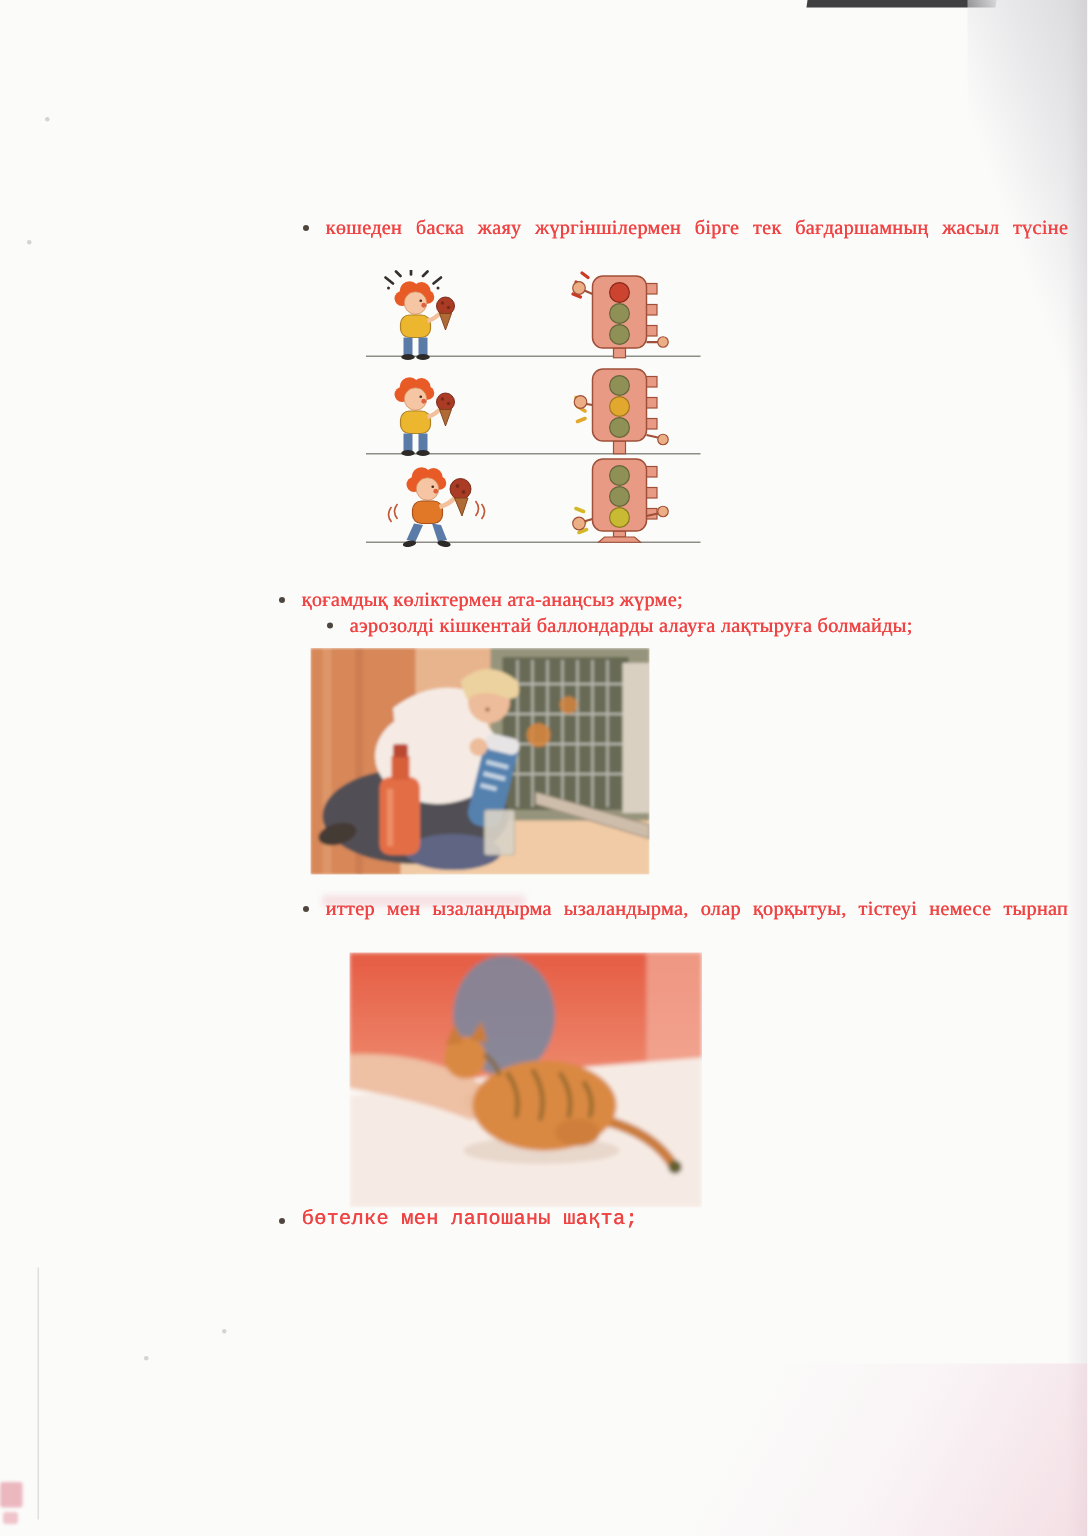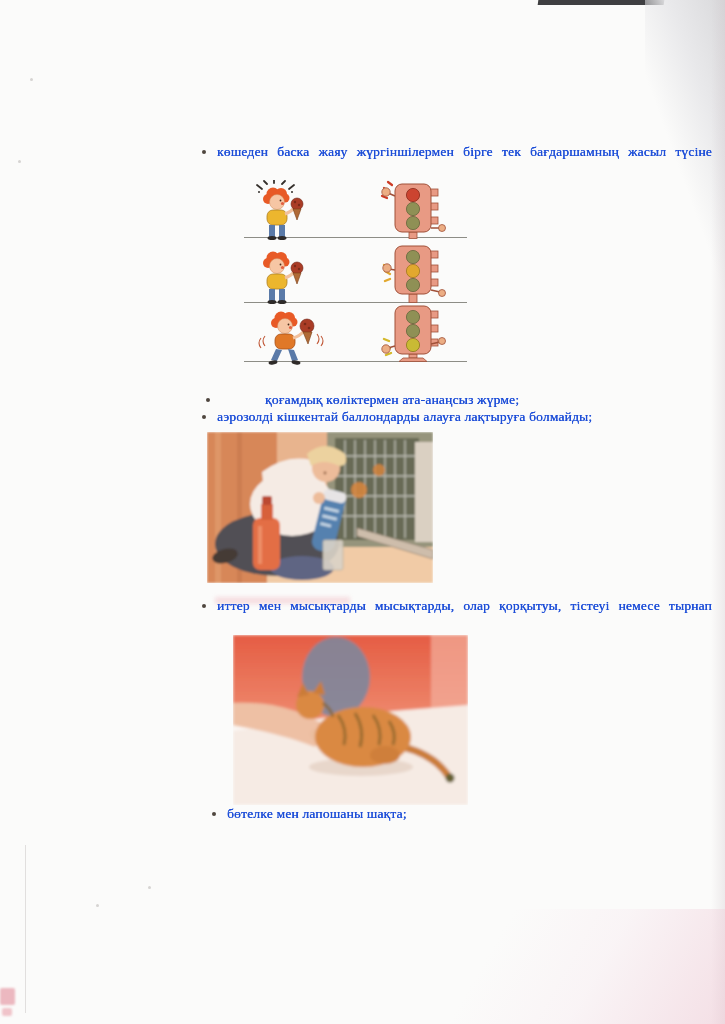--- a/index.html
+++ b/index.html
@@ -19,32 +19,32 @@
   .br-pink{right:0;bottom:0;width:330px;height:115px;
     background:linear-gradient(300deg, rgba(238,200,212,0.55) 0%, rgba(246,228,236,0.3) 40%, rgba(246,228,236,0) 70%);}
   .bl-mark{left:0;top:988px;width:15px;height:17px;background:#ecb8c0;border-radius:2px;filter:blur(1px);}
   .bl-mark2{left:2px;top:1008px;width:10px;height:8px;background:#f0c4ca;border-radius:2px;filter:blur(1px);}
   .v-line{left:25px;top:845px;width:1px;height:168px;background:#e1dfde;}
   .pink-smear{left:215px;top:597px;width:135px;height:7px;background:rgba(238,170,180,0.35);filter:blur(2px);}
   .speck{width:3px;height:3px;border-radius:50%;background:#d6d4d2;}
   
   .bullet{
     position:absolute;display:flex;align-items:flex-start;
-    color:#1d4ed8;font-size:13.5px;line-height:17px;letter-spacing:0.2px;
+    color:#ef4444;font-size:13.5px;line-height:17px;letter-spacing:0.2px;
     text-shadow:0.3px 0 0 currentColor;
   }
   .bullet .dot{flex:none;width:4px;height:4px;border-radius:50%;background:#4e463e;margin:7px 11px 0 2px;}
   .bullet .text{flex:1;min-width:0;}
   .bullet .line{display:block;}
   .bullet .line.j{text-align:justify;text-align-last:justify;}
   .b1{left:200px;top:143px;width:512px;}
-  .b2{left:204px;top:391px;gap:44px;}
-  .b3{left:200px;top:408px;}
+  .b2{left:184px;top:391px;}
+  .b3{left:216px;top:408px;}
   .b4{left:200px;top:597px;width:512px;}
-  .b5{left:210px;top:805px;}
+  .b5{left:184px;top:805px;font-family:Liberation Mono, monospace;}
   
   .fig{position:absolute;}
   .fig-comic{left:243px;top:180px;width:225px;height:186px;}
   .fig-child{left:207px;top:432px;width:226px;height:151px;}
   .fig-cat{left:233px;top:635px;width:235px;height:170px;}
   .fig svg{display:block;width:100%;height:100%;}
 </style>
 </head>
 <body>
 
@@ -286,21 +286,21 @@
         <rect x="55" y="64" width="10" height="9" rx="2" fill="#b43c22"></rect>
         <rect x="51" y="94" width="4" height="38" fill="#f0926a" opacity="0.8"></rect>
         <rect x="0" y="0" width="226" height="151" fill="#f2b49a" opacity="0.12"></rect>
       </g>
     </svg>
   </div>
 
   <div class="bullet b4">
     <span class="dot"></span>
     <span class="text">
-      <span class="line j">иттер мен мысықтарды мысықтарды, олар қорқытуы, тістеуі немесе тырнап</span>
+      <span class="line j">иттер мен ызаландырма ызаландырма, олар қорқытуы, тістеуі немесе тырнап</span>
     </span>
   </div>
 
   <div class="fig fig-cat">
     <svg viewBox="0 0 235 170">
       <defs>
         <filter id="pb2" x="-5%" y="-5%" width="110%" height="110%">
             <feGaussianBlur stdDeviation="1.4"></feGaussianBlur>
           </filter>
         <linearGradient id="redbg" x1="0" y1="0" x2="0" y2="1">

